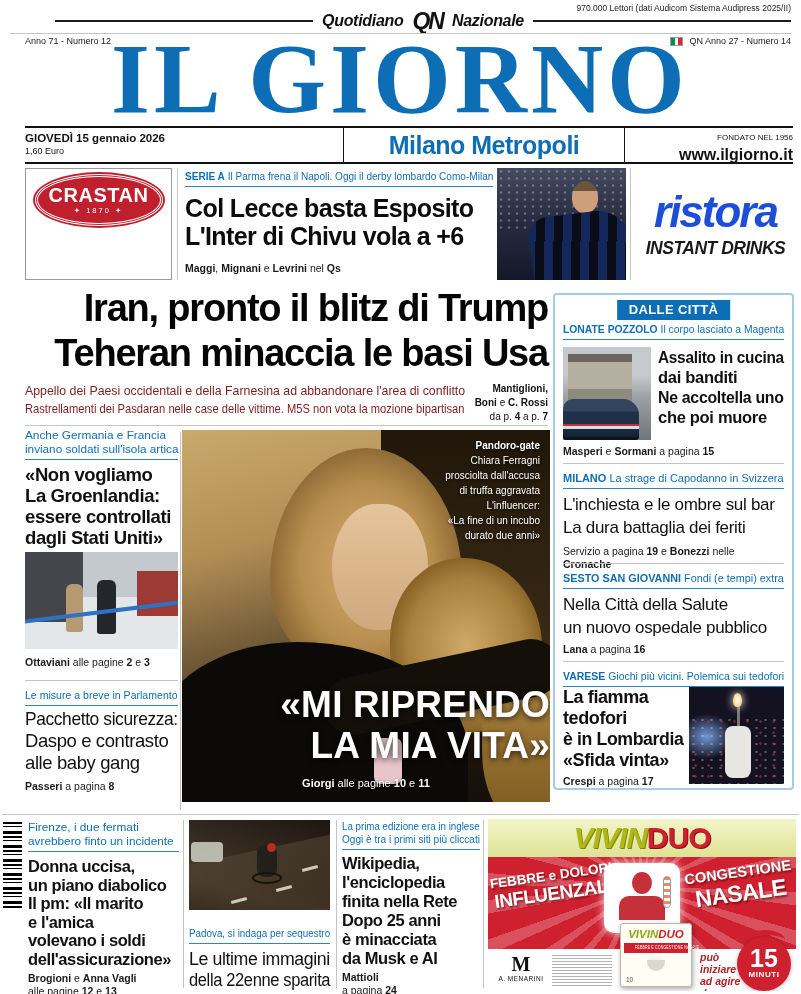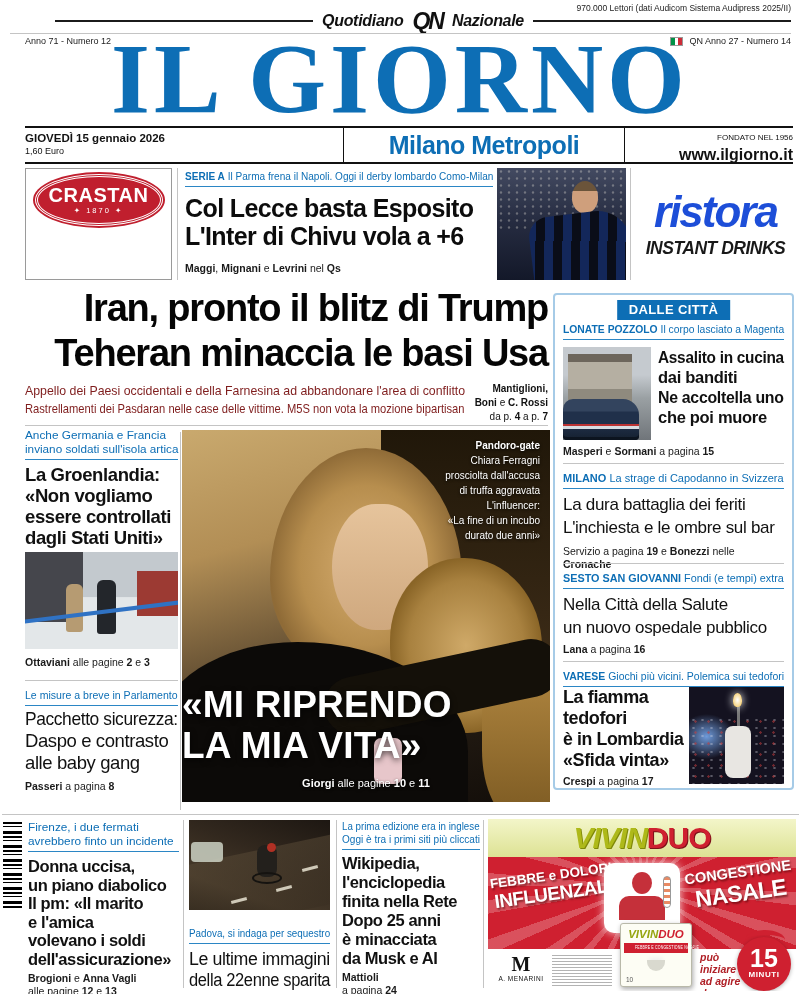--- a/index.html
+++ b/index.html
@@ -88,21 +88,21 @@
   .cf-door { position:absolute; right:0; top:0; width:46%; height:58%; background:linear-gradient(180deg,#201709,#3a2a16); }
   .cf-hair1 { position:absolute; left:88px; top:18px; width:192px; height:235px; border-radius:50% 50% 46% 54% / 56% 56% 44% 44%; background:radial-gradient(closest-side,#d6ad70,#b78e4e 68%,#8f6b37); }
   .cf-face { position:absolute; left:150px; top:74px; width:96px; height:126px; border-radius:50% / 55%; background:linear-gradient(180deg,#e6c49c,#cfa87e); }
   .cf-head2 { position:absolute; left:208px; top:128px; width:152px; height:175px; border-radius:48% 52% 50% 50%; background:radial-gradient(closest-side,#cfa968,#a8813f 75%,#8a6527); }
   .cf-hair2 { position:absolute; left:300px; top:215px; width:86px; height:175px; border-radius:40%; background:linear-gradient(#b78c44,#7c5a22); }
   .cf-body { position:absolute; left:-24px; top:212px; width:310px; height:200px; border-radius:45% 55% 0 0; background:#0c0a08; }
   .cf-arm { position:absolute; left:140px; top:228px; width:240px; height:58px; border-radius:30px; background:#141009; transform:rotate(-12deg); }
   .cf-phone { position:absolute; left:192px; top:308px; width:28px; height:46px; border-radius:7px; background:#e7c6ca; }
   .cf-cap { position:absolute; right:10px; top:8px; text-align:right; color:#fff; font-size:10px; line-height:15px; text-shadow:0 1px 3px rgba(0,0,0,.85); }
   .cf-cap .b { font-weight:700; }
-  .cf-ovl { position:absolute; left:0; right:0; bottom:36px; text-align:left; color:#fff; font-weight:900; font-size:37px; line-height:41px; letter-spacing:.2px; text-shadow:0 2px 6px rgba(0,0,0,.7); }
+  .cf-ovl { position:absolute; left:0; right:0; bottom:36px; text-align:right; color:#fff; font-weight:900; font-size:37px; line-height:41px; letter-spacing:.2px; text-shadow:0 2px 6px rgba(0,0,0,.7); }
   .cf-credit { position:absolute; left:0; right:0; bottom:13px; text-align:center; color:#fff; font-size:11px; text-shadow:0 1px 3px rgba(0,0,0,.8); }
 
   
   .rframe { left:553px; top:293px; width:241px; height:497px; border:2px solid #a6cbe7; border-radius:4px; }
   .badge { position:absolute; top:5px; left:50%; transform:translateX(-50%); background:#0d6eb5; color:#fff; font-weight:700; font-size:13px; letter-spacing:.4px; padding:2px 12px 3px; }
   .rc { position:absolute; left:8px; width:221px; }
   .rc-hlb { font-size:16.5px; font-weight:700; line-height:20px; letter-spacing:-.3px; }
   .rc-hlr { font-size:17px; font-weight:400; line-height:23px; letter-spacing:-.3px; }
   .lon-row { top:52px; display:flex; gap:7px; }
   .lon-photo { width:88px; height:93px; flex:none; position:relative; overflow:hidden; background:linear-gradient(180deg,#c5cacf 0 30%,#9aa0a3 55%,#70757a 100%); }
@@ -263,22 +263,22 @@
       </div>
     </div>
   </div>
   <div class="abs hdiv iran-rule"></div>
 
   <div class="abs kicker leftcol-k1">
     <div class="ln"><span data-fit="l">Anche Germania e Francia</span></div>
     <div class="ln"><span data-fit="l" style="transform-origin: 0px 50%; transform: scaleX(0.994);">inviano soldati sull'isola artica</span></div>
   </div>
   <div class="abs leftcol-h1">
+    <div class="ln"><span data-fit="l">«Non vogliamo</span></div>
     <div class="ln"><span data-fit="l">La Groenlandia:</span></div>
-    <div class="ln"><span data-fit="l">«Non vogliamo</span></div>
     <div class="ln"><span data-fit="l">essere controllati</span></div>
     <div class="ln"><span data-fit="l">dagli Stati Uniti»</span></div>
   </div>
   <div class="abs groen-photo">
     <div class="gp-bld"></div>
     <div class="gp-red"></div>
     <div class="gp-f1"></div>
     <div class="gp-f2"></div>
     <div class="gp-ribbon"></div>
   </div>
@@ -333,22 +333,22 @@
         <div class="ln"><span data-fit="l">dai banditi</span></div>
         <div class="ln"><span data-fit="l" style="transform-origin: 0px 50%; transform: scaleX(0.962);">Ne accoltella uno</span></div>
         <div class="ln"><span data-fit="l">che poi muore</span></div>
       </div>
     </div>
     <div class="rc byline" style="top:150px;"><span style="font-weight: 700;">Masperi</span><span> e </span><span style="font-weight: 700;">Sormani</span><span> a pagina </span><span style="font-weight: 700;">15</span></div>
     <div class="rc hdiv" style="top:168px;"></div>
 
     <div class="rc kicker" style="top:176px;"><span data-fit="l" style="transform-origin: 0px 50%; transform: scaleX(0.932);"><span style="font-weight: 700;">MILANO</span><span> La strage di Capodanno in Svizzera</span></span></div>
     <div class="rc rc-hlr" style="top:198px;">
+      <div class="ln"><span data-fit="l">L'inchiesta e le ombre sul bar</span></div>
       <div class="ln"><span data-fit="l">La dura battaglia dei feriti</span></div>
-      <div class="ln"><span data-fit="l">L'inchiesta e le ombre sul bar</span></div>
     </div>
     <div class="rc byline" style="top:250px;"><span>Servizio a pagina </span><span style="font-weight: 700;">19</span><span> e </span><span style="font-weight: 700;">Bonezzi</span><span> nelle </span><span style="font-weight: 700;">Cronache</span></div>
     <div class="rc hdiv" style="top:268px;"></div>
 
     <div class="rc kicker" style="top:276px;"><span data-fit="l" style="transform-origin: 0px 50%; transform: scaleX(0.917);"><span style="font-weight: 700;">SESTO SAN GIOVANNI</span><span> Fondi (e tempi) extra</span></span></div>
     <div class="rc rc-hlr" style="top:298px;">
       <div class="ln"><span data-fit="l">Nella Città della Salute</span></div>
       <div class="ln"><span data-fit="l">un nuovo ospedale pubblico</span></div>
     </div>
     <div class="rc byline" style="top:348px;"><span style="font-weight: 700;">Lana</span><span> a pagina </span><span style="font-weight: 700;">16</span></div>

